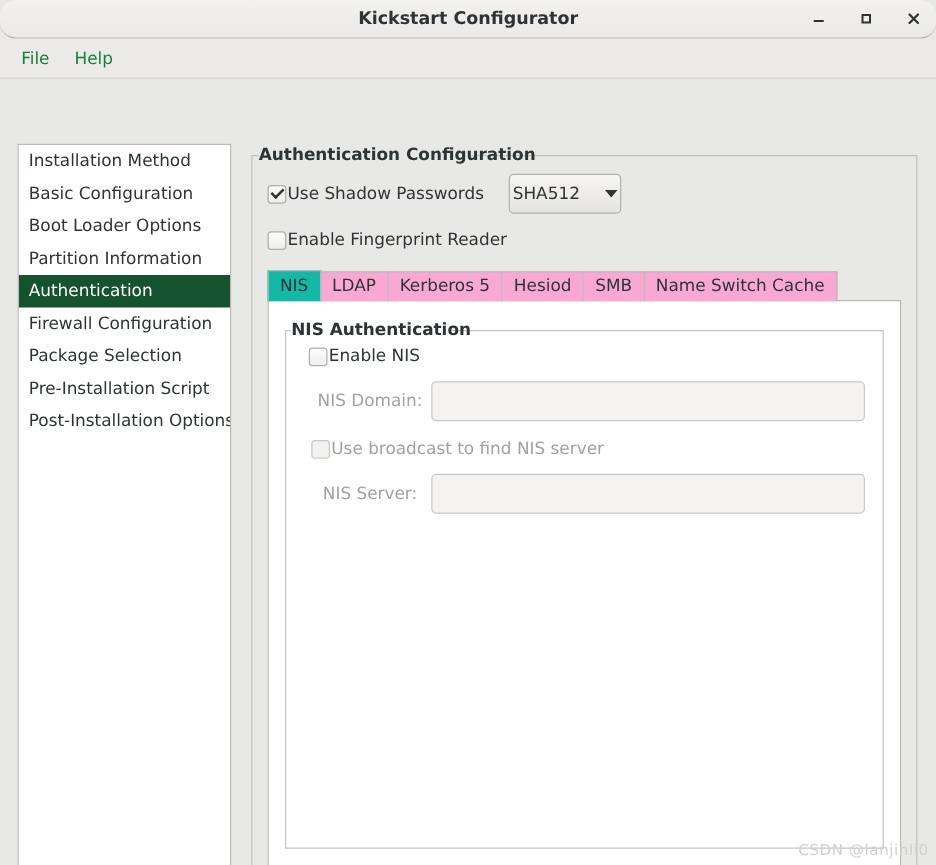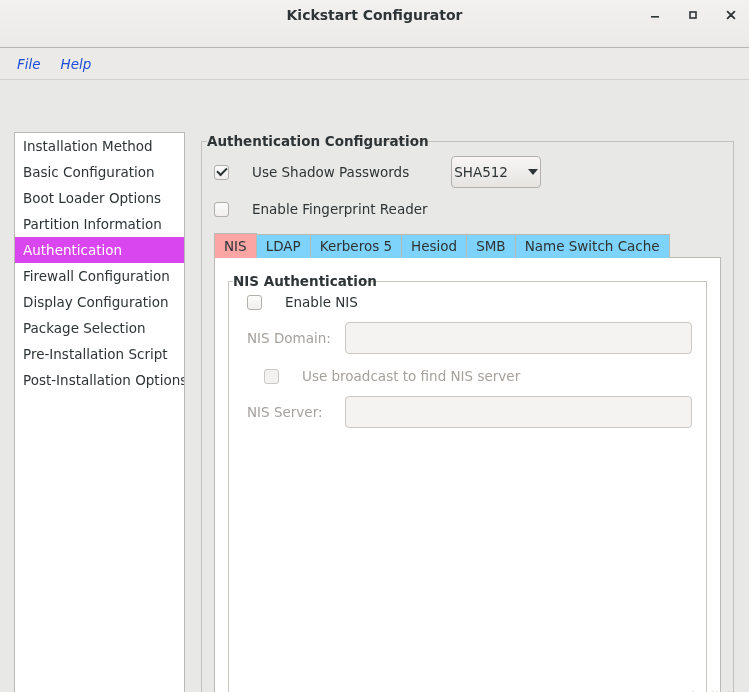--- a/index.html
+++ b/index.html
@@ -13,24 +13,25 @@
     background: #e8e8e6;
     font-family: "DejaVu Sans", "Liberation Sans", sans-serif;
     font-size: 13px;
     color: #2e3436;
     -webkit-font-smoothing: antialiased;
   }
 
   
   .titlebar {
     position: relative;
-    height: 48px;
+    height: 31px;
     background: linear-gradient(to bottom, #f2f1f0 0%, #ebeae8 100%);
     border-bottom: 1px solid #b8b5b2;
     box-sizing: border-box;
+    border-radius: 13px;
   }
   .titlebar-title {
     position: absolute;
     left: 0; right: 0; top: 0;
     line-height: 30px;
     text-align: center;
     font-size: 14px;
     font-weight: bold;
     color: #2e3436;
   }
@@ -62,24 +63,23 @@
     background: #ebeae8;
     border-bottom: 1px solid #d4d1cd;
     display: flex;
     align-items: center;
     padding-left: 7px;
     box-sizing: border-box;
   }
   .menu-item {
     padding: 3px 10px;
     font-size: 13.5px;
-    color: #1d4ed8;
+    color: #15803d;
     cursor: pointer;
     border-radius: 3px;
-    font-style: italic;
   }
 
   
   .content {
     position: relative;
     height: 629px;
     box-sizing: border-box;
   }
 
   
@@ -97,21 +97,21 @@
   .sidebar-item {
     height: 26px;
     line-height: 26px;
     padding-left: 8px;
     font-size: 13.5px;
     color: #2e3436;
     white-space: nowrap;
     cursor: pointer;
   }
   .sidebar-item.selected {
-    background: #d946ef;
+    background: #14532d;
     color: #ffffff;
   }
 
   
   .frame {
     position: absolute;
     left: 201px;
     top: 52px;
     width: 533px;
     height: 596px;
@@ -156,21 +156,21 @@
     right: 1px;
     bottom: 1px;
     padding: 14px 12px 10px 12px;
     box-sizing: border-box;
   }
 
   
   .check-row {
     display: flex;
     align-items: center;
-    gap: 23px;
+    gap: 1px;
   }
   .checkbox {
     width: 15px;
     height: 15px;
     border: 1px solid #b2aeaa;
     border-radius: 3px;
     background: linear-gradient(to bottom, #fcfcfc, #f0efee);
     box-sizing: border-box;
     display: flex;
     align-items: center;
@@ -234,28 +234,28 @@
   }
   .tab {
     height: 24px;
     line-height: 23px;
     padding: 0 9px;
     font-size: 13.5px;
     color: #2e3436;
     border: 1px solid #bcb9b5;
     border-bottom: none;
     border-left: none;
-    background: #7dd3fc;
+    background: #f9a8d4;
     box-sizing: border-box;
     cursor: pointer;
     white-space: nowrap;
   }
   .tab:first-child { border-left: 1px solid #bcb9b5; }
   .tab.active {
-    background: #fca5a5;
+    background: #14b8a6;
     height: 25px;
     line-height: 24px;
     position: relative;
   }
 
   .tab-panel {
     border: 1px solid #bcb9b5;
     background: #ffffff;
     height: 453px;
     box-sizing: border-box;
@@ -309,35 +309,36 @@
   .field-row {
     display: flex;
     align-items: center;
     margin-top: 12px;
   }
   .field-label {
     width: 98px;
     font-size: 13.5px;
     color: #a5a19d;
     flex: none;
+    text-align: center;
   }
   .field-input {
     flex: 1;
     height: 32px;
     border: 1px solid #cbc8c4;
     border-radius: 4px;
     background: #f4f3f2;
     box-sizing: border-box;
     padding: 0 8px;
     font-size: 13.5px;
     color: #a5a19d;
     font-family: inherit;
     outline: none;
   }
-  .check-row.indent { margin-top: 14px; margin-left: 17px; }
+  .check-row.indent { margin-top: 14px; margin-left: 2px; }
 
   
   .watermark {
     position: absolute;
     right: 6px;
     bottom: 5px;
     font-size: 12px;
     color: #d3d0cc;
     letter-spacing: 0.5px;
     white-space: nowrap;
@@ -374,21 +375,20 @@
 
 <div class="content">
 
   <div class="sidebar">
     <div class="sidebar-item">Installation Method</div>
     <div class="sidebar-item">Basic Configuration</div>
     <div class="sidebar-item">Boot Loader Options</div>
     <div class="sidebar-item">Partition Information</div>
     <div class="sidebar-item selected">Authentication</div>
     <div class="sidebar-item">Firewall Configuration</div>
-    <div class="sidebar-item">Display Configuration</div>
     <div class="sidebar-item">Package Selection</div>
     <div class="sidebar-item">Pre-Installation Script</div>
     <div class="sidebar-item">Post-Installation Options</div>
   </div>
 
   <div class="frame">
     <div class="frame-border"></div>
     <div class="frame-title">Authentication Configuration</div>
 
     <div class="frame-inner">

